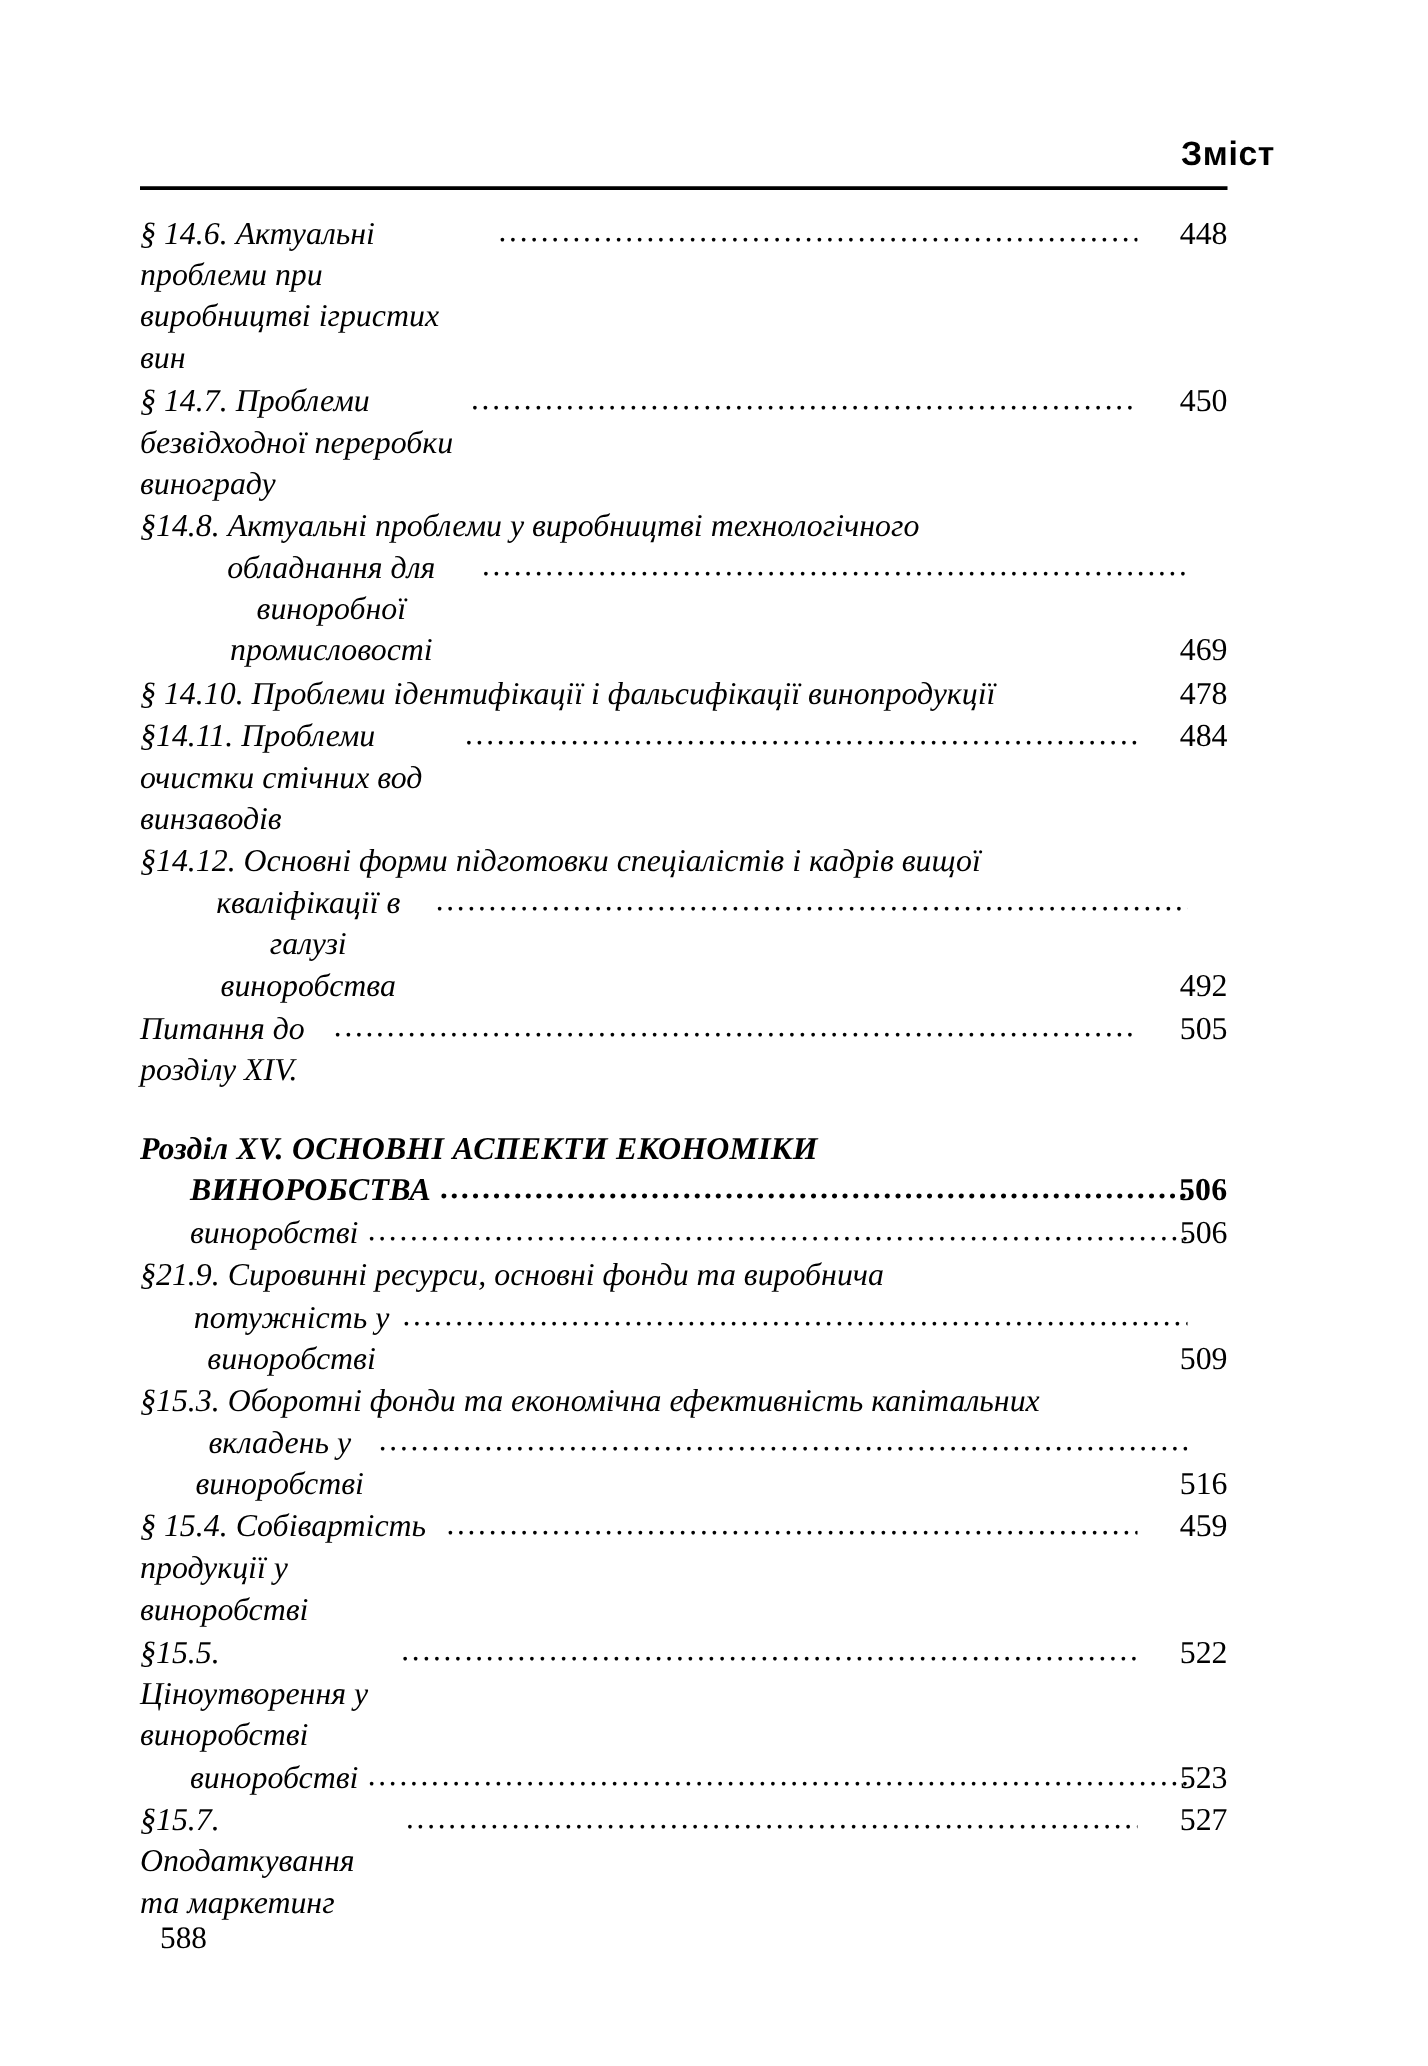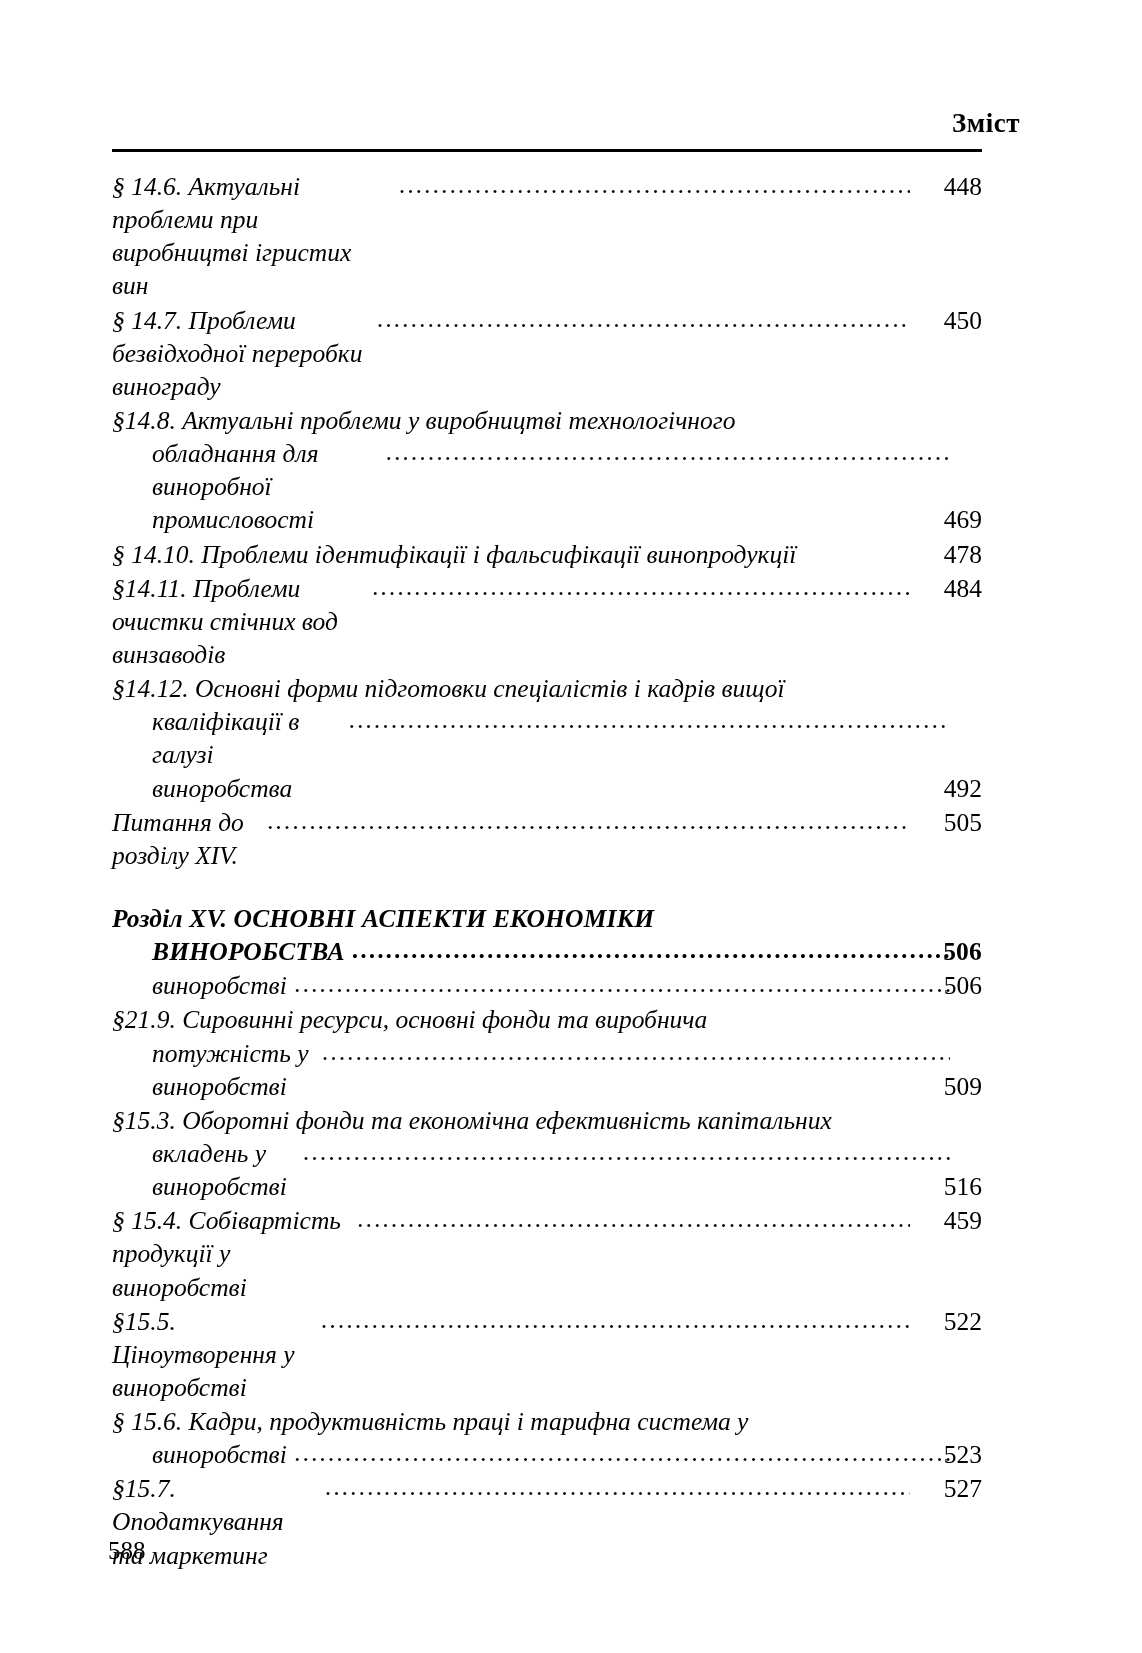--- a/index.html
+++ b/index.html
@@ -22,21 +22,21 @@
     height: 1653px;
     box-sizing: border-box;
     padding: 108px 112px 0 112px;
   }
   .header-title {
     text-align: right;
     font-size: 27px;
     font-weight: bold;
     letter-spacing: 0.5px;
     margin: 0 10px 10px 0;
-    font-family: Liberation Serif, serif;
+    font-family: Liberation Sans, sans-serif;
   }
   .rule {
     border: none;
     border-top: 3px solid #000;
     margin: 0 0 18px 0;
     width: 870px;
   }
   .toc {
     width: 870px;
   }
@@ -78,30 +78,31 @@
     font-size: 25px;
     line-height: 1;
     position: relative;
     top: -2px;
   }
   .ln .dots::before {
     content: "........................................................................................................................................";
   }
   .indent {
     padding-left: 40px;
+    text-align: center;
   }
   .section-head {
     font-weight: bold;
     letter-spacing: 0.2px;
   }
   .section-head .page-col { font-weight: bold; }
   .gap-before { margin-top: 30px; }
   .folio {
     position: absolute;
-    left: 108px;
+    left: 128px;
     bottom: 88px;
     font-size: 25px;
   }
 </style>
 </head>
 <body>
 
 <div class="page">
 
   <div class="header-title">Зміст</div>
@@ -235,23 +236,20 @@
         <div class="text-col">
           <div class="ln">
             <span class="lbl">§15.5. Ціноутворення у виноробстві</span>
             <span class="dots"></span>
           </div>
         </div>
         <div class="page-col">522</div>
       </div>
       <div class="entry">
         <div class="text-col">
-          <div class="ln">
-            <span class="lbl">§ 15.6. Кадри, продуктивність праці і тарифна система у</span>
-          </div>
           <div class="ln indent">
             <span class="lbl">виноробстві</span>
             <span class="dots"></span>
           </div>
         </div>
         <div class="page-col" style="align-self: flex-end;">523</div>
       </div>
       <div class="entry">
         <div class="text-col">
           <div class="ln">

